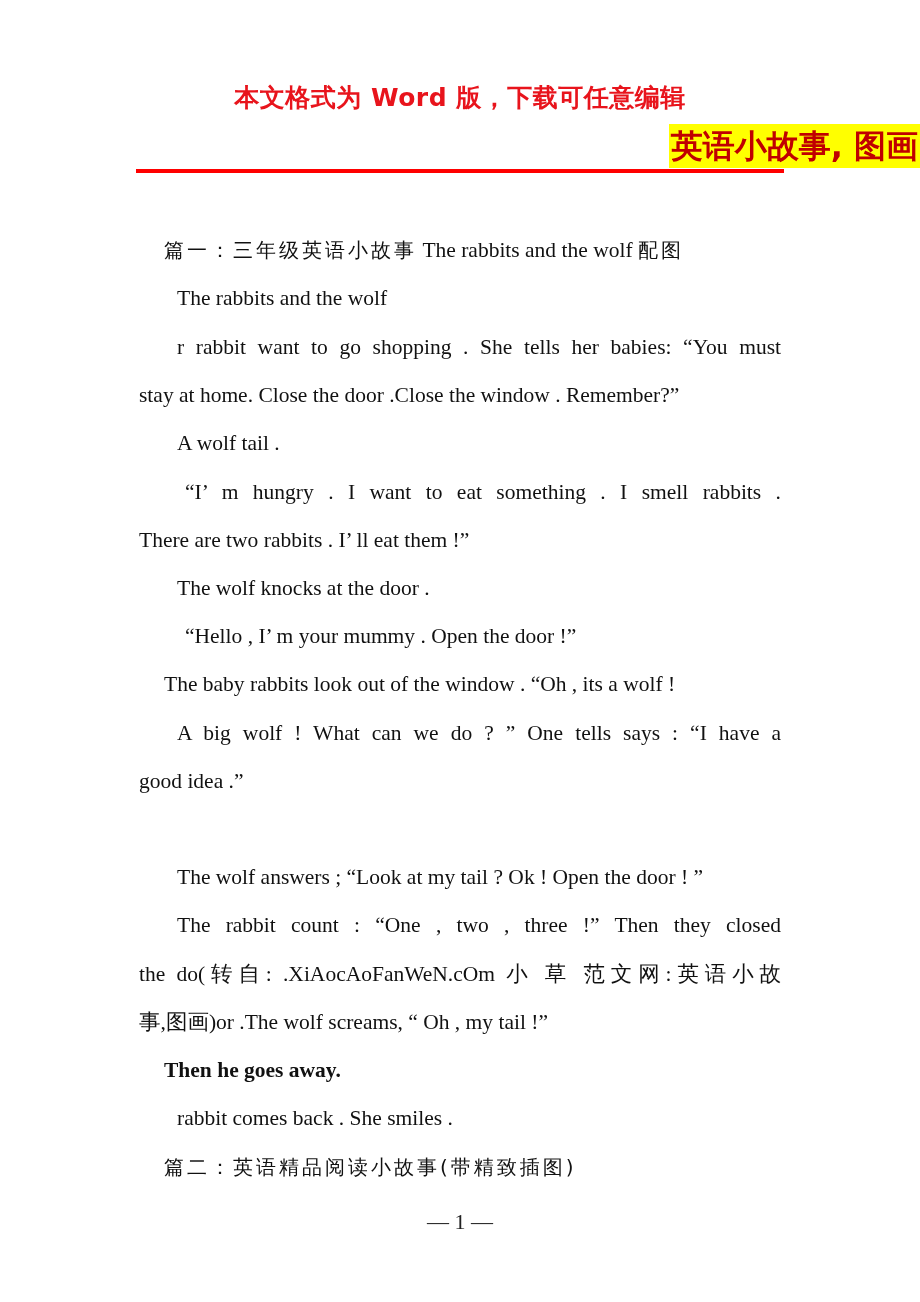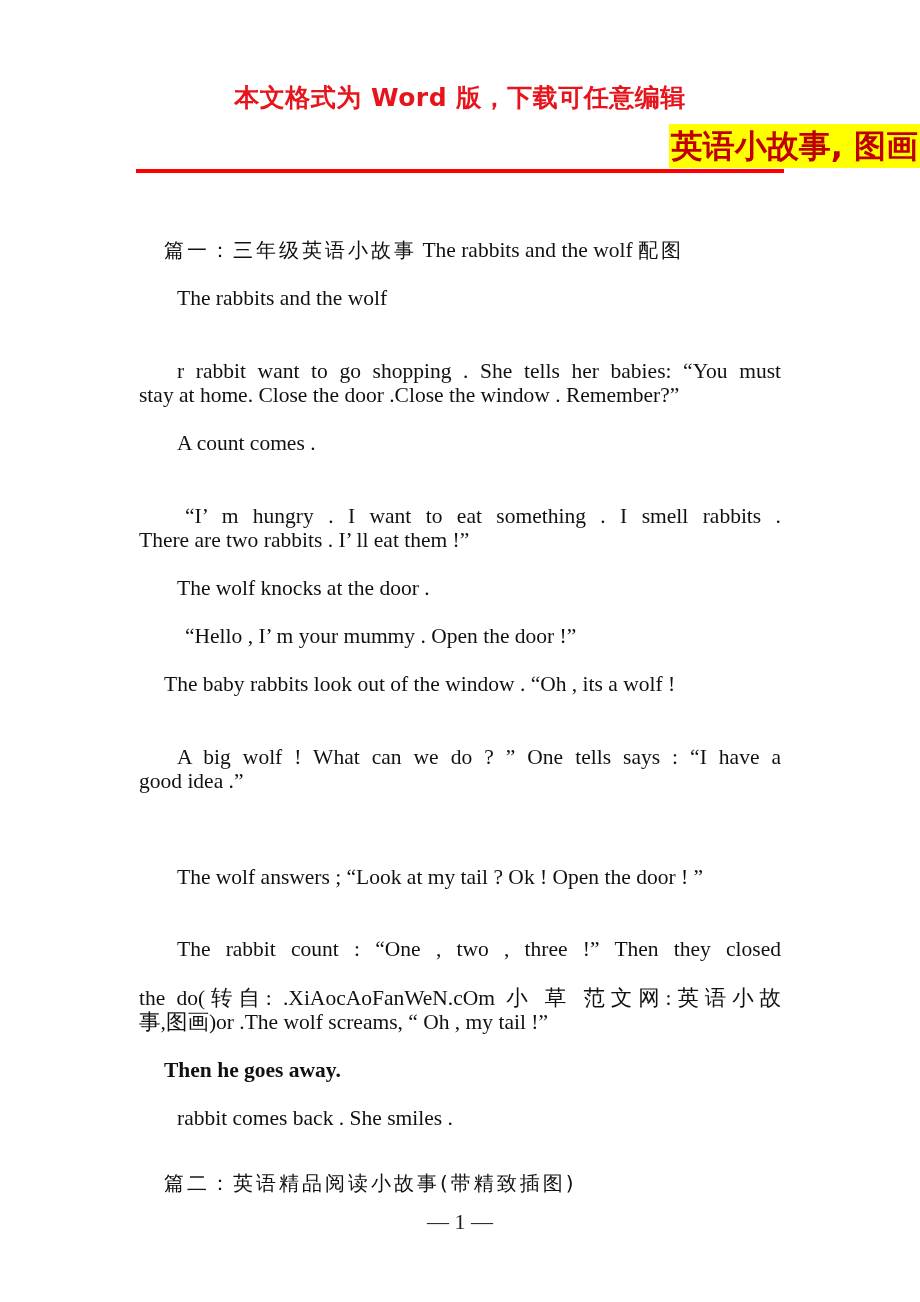--- a/index.html
+++ b/index.html
@@ -58,27 +58,25 @@
     .line {
       position: absolute;
       white-space: nowrap;
       font-size: 21.5px;
       line-height: 30px;
       color: #111;
     }
     .justify {
       text-align: justify;
       text-align-last: justify;
-      margin-top: 24px;
     }
     .cjk {
       font-family: "DejaVu Sans", "Liberation Sans", sans-serif;
       font-size: 20px;
       letter-spacing: 3px;
-      margin-top: 16px;
     }
     .footer {
       position: absolute;
       left: 0; top: 1195px;
       width: 920px;
       text-align: center;
       font-size: 22px;
       line-height: 30px;
       color: #222;
     }
@@ -98,21 +96,21 @@
 
   <div class="line" style="left:164px; top:223px;">
     <span class="cjk">篇一：三年级英语小故事</span><span> The rabbits and the wolf </span><span class="cjk">配图</span>
   </div>
 
   <div class="line" style="left:177px; top:271px;">The rabbits and the wolf</div>
 
   <div class="line justify" style="left:177px; top:320px; width:604px;">r rabbit want to go shopping . She tells her babies: “You must</div>
   <div class="line" style="left:139px; top:368px;">stay at home. Close the door .Close the window . Remember?”</div>
 
-  <div class="line" style="left:177px; top:416px;">A count comes .</div>
+  <div class="line" style="left:177px; top:416px;">A wolf tail .</div>
 
   <div class="line justify" style="left:185px; top:465px; width:596px;">“I’ m hungry . I want to eat something . I smell rabbits .</div>
   <div class="line" style="left:139px; top:513px;">There are two rabbits . I’ ll eat them !”</div>
 
   <div class="line" style="left:177px; top:561px;">The wolf knocks at the door .</div>
 
   <div class="line" style="left:185px; top:609px;">“Hello , I’ m your mummy . Open the door !”</div>
 
   <div class="line" style="left:164px; top:657px;">The baby rabbits look out of the window .  “Oh , its a wolf !</div>
 

